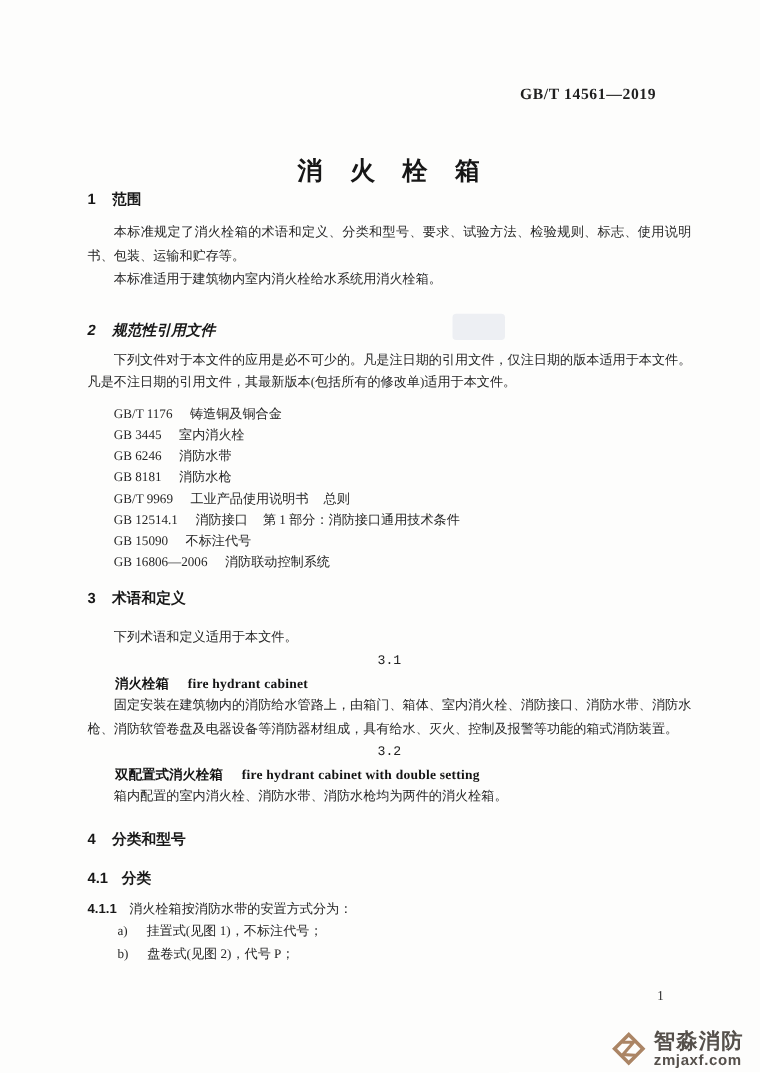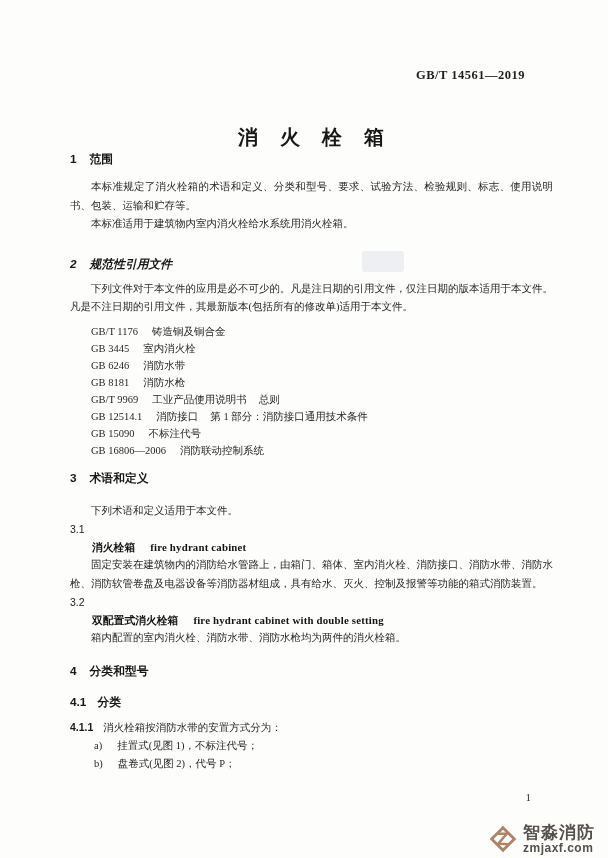--- a/index.html
+++ b/index.html
@@ -61,22 +61,23 @@
   .ref-row { line-height:17px; white-space:nowrap; }
   .ref-code { margin-right:14px; }
   .ref-gap2 { margin-left:12px; }
 
   #sec3-h { margin-top:10px; }
   #sec3-intro { margin-top:15px; }
 
   .term-num {
     margin-top:1px;
     font-size:10.5px; line-height:17px;
-    font-family:Liberation Sans, sans-serif;
+    font-family:Liberation Mono, monospace;
     color:#222;
+    text-align:center;
   }
   .term-line {
     margin-left:22px;
     font-size:10.8px; line-height:18px;
     font-weight:bold; color:#141414;
   }
   .term-cn { font-family:"Liberation Sans","DejaVu Sans",sans-serif; margin-right:15px; }
   .term-en { font-family:"Liberation Serif","DejaVu Serif",serif; letter-spacing:0.2px; }
   .term-def { text-indent:2em; }
 

